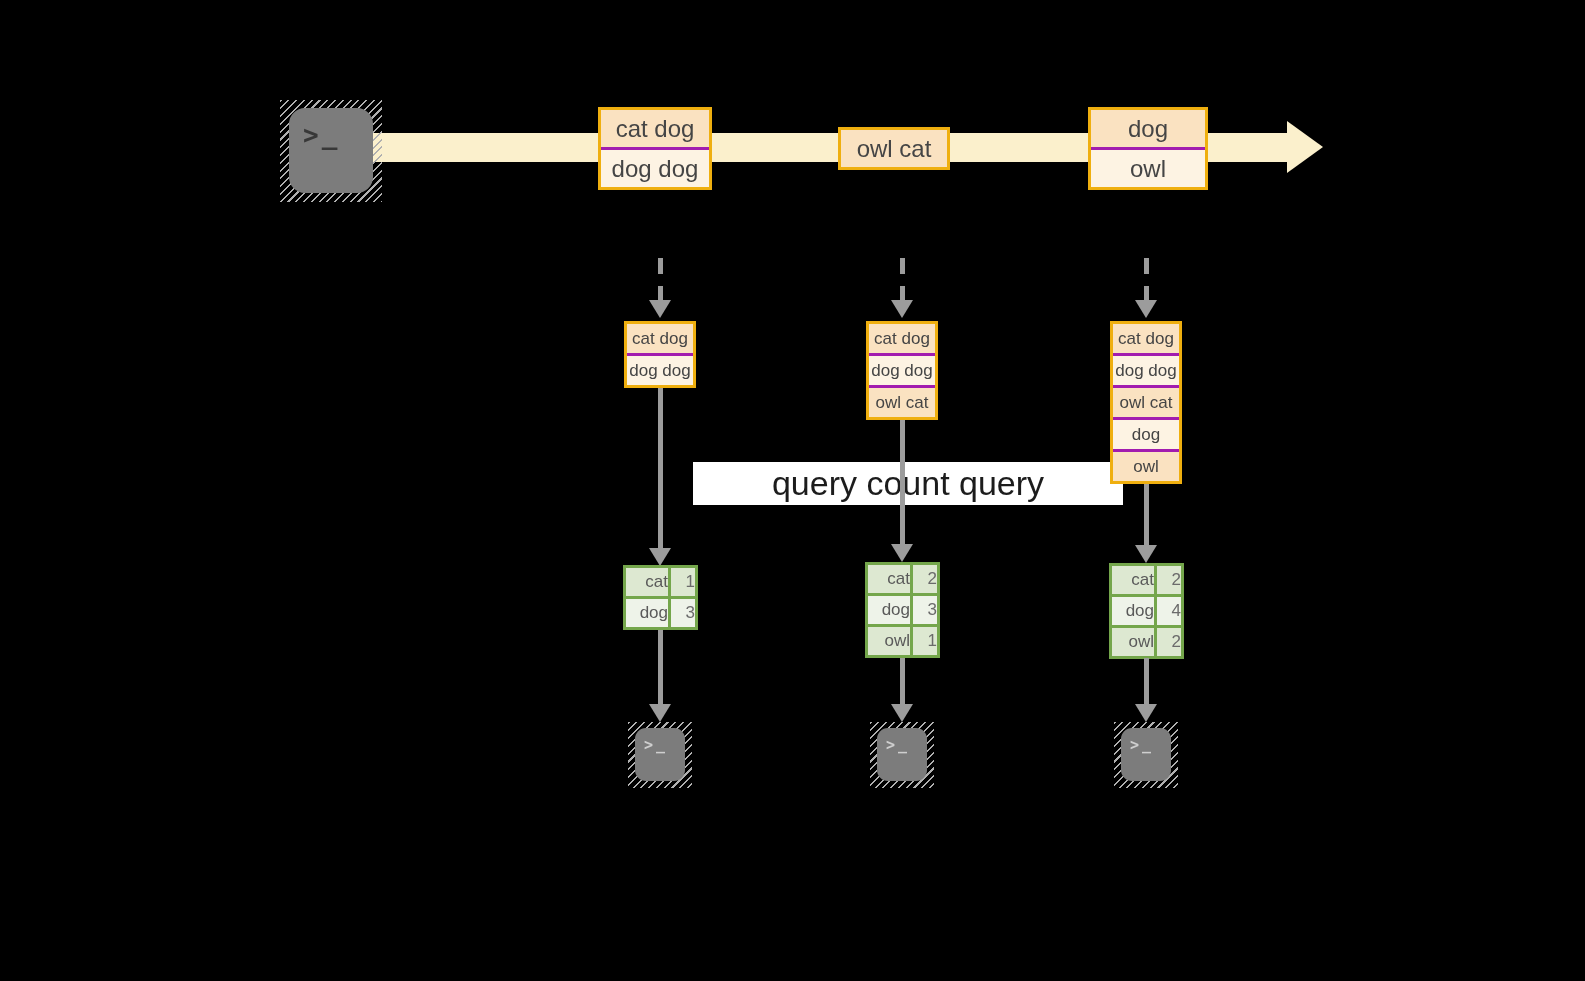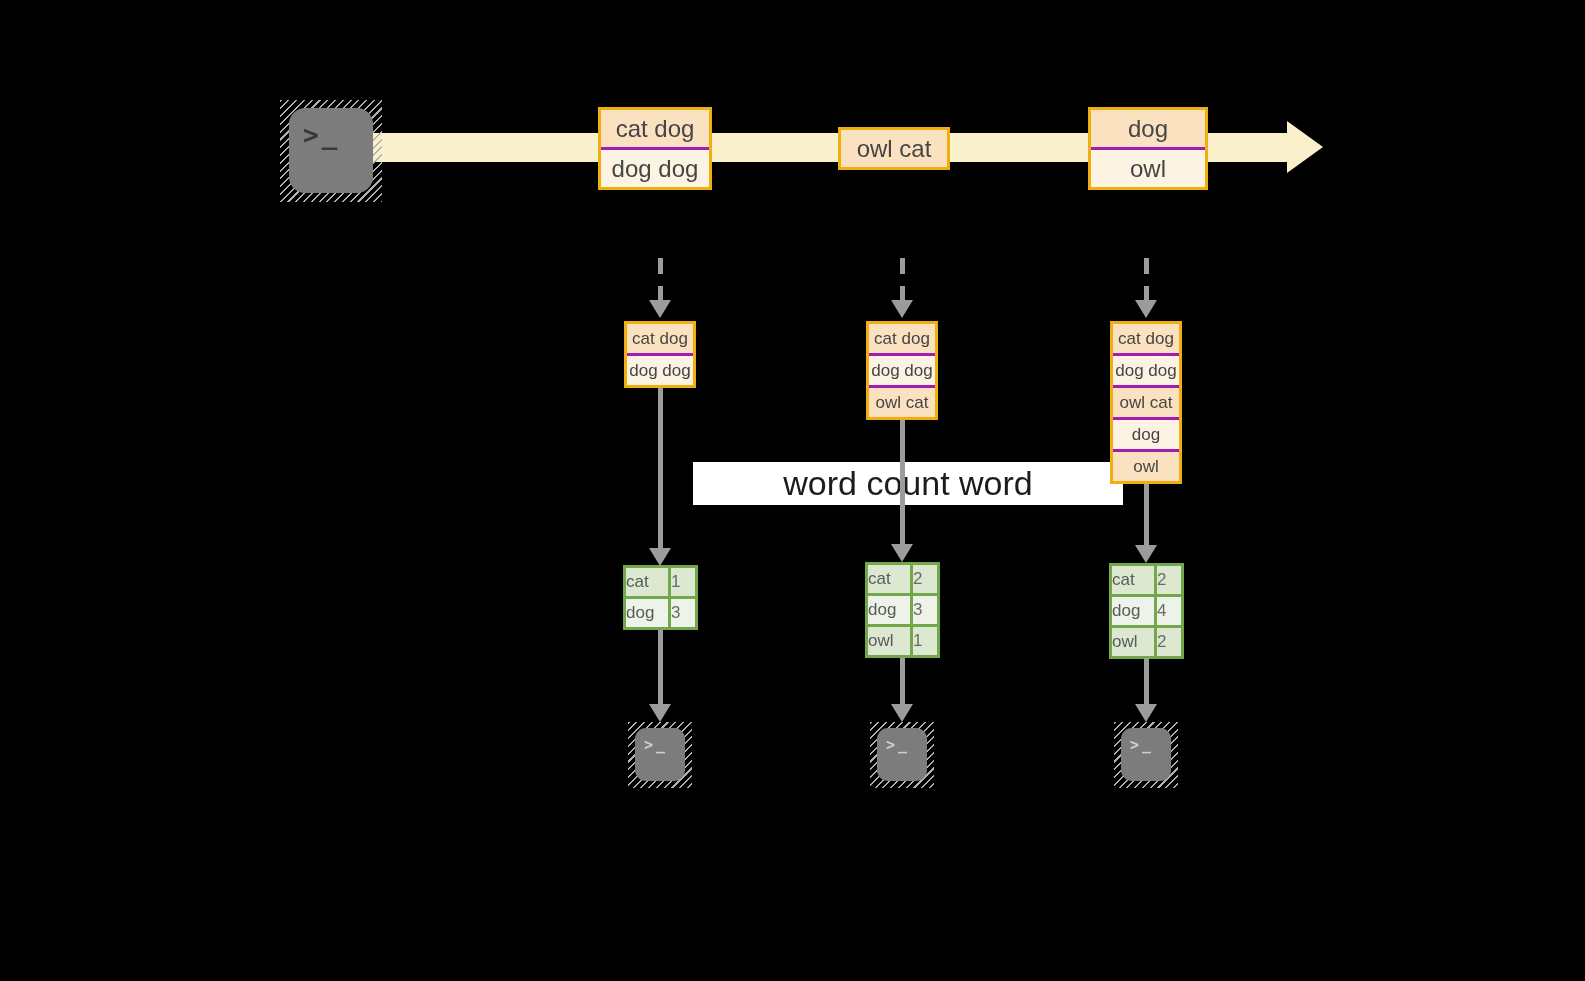--- a/index.html
+++ b/index.html
@@ -46,21 +46,21 @@
   
   .banner{
     background:#FFFFFF;text-align:center;color:#1C1C1C;
     font-size:34px;line-height:43px;
   }
 
   
   .gtable{border:3px solid #74A64B;background:#74A64B;}
   .grow{display:flex;border-top:3px solid #74A64B;}
   .grow:first-child{border-top:none;}
-  .gcell{height:28px;line-height:28px;text-align:left;font-size:17px;color:#5A5A5A;}
+  .gcell{height:28px;line-height:28px;text-align:right;font-size:17px;color:#5A5A5A;}
   .gcell-word{width:42px;}
   .gcell-count{width:24px;border-left:3px solid #74A64B;color:#6B6B6B;}
   .grow.dark .gcell{background:#DDE8D1;}
   .grow.light .gcell{background:#EEF3E9;}
 
   
   .terminal{
     background:repeating-linear-gradient(135deg,#B0B0B0 0 1.5px,transparent 1.5px 5.5px);
   }
   .screen{
@@ -107,21 +107,21 @@
   <div class="abs vline-dashed" style="left:658px;top:258px;height:42px;"></div>
   <div class="abs head-down" style="left:649px;top:300px;"></div>
 
   <div class="abs vline-dashed" style="left:900px;top:258px;height:42px;"></div>
   <div class="abs head-down" style="left:891px;top:300px;"></div>
 
   <div class="abs vline-dashed" style="left:1144px;top:258px;height:42px;"></div>
   <div class="abs head-down" style="left:1135px;top:300px;"></div>
 
   <div class="abs banner" style="left:693px;top:462px;width:430px;height:43px;">
-    <span>word count word</span>
+    <span>query count query</span>
   </div>
 
   <div class="abs vline" style="left:658px;top:388px;height:160px;"></div>
   <div class="abs head-down" style="left:649px;top:548px;"></div>
 
   <div class="abs vline" style="left:900px;top:420px;height:124px;"></div>
   <div class="abs head-down" style="left:891px;top:544px;"></div>
 
   <div class="abs vline" style="left:1144px;top:484px;height:61px;"></div>
   <div class="abs head-down" style="left:1135px;top:545px;"></div>

